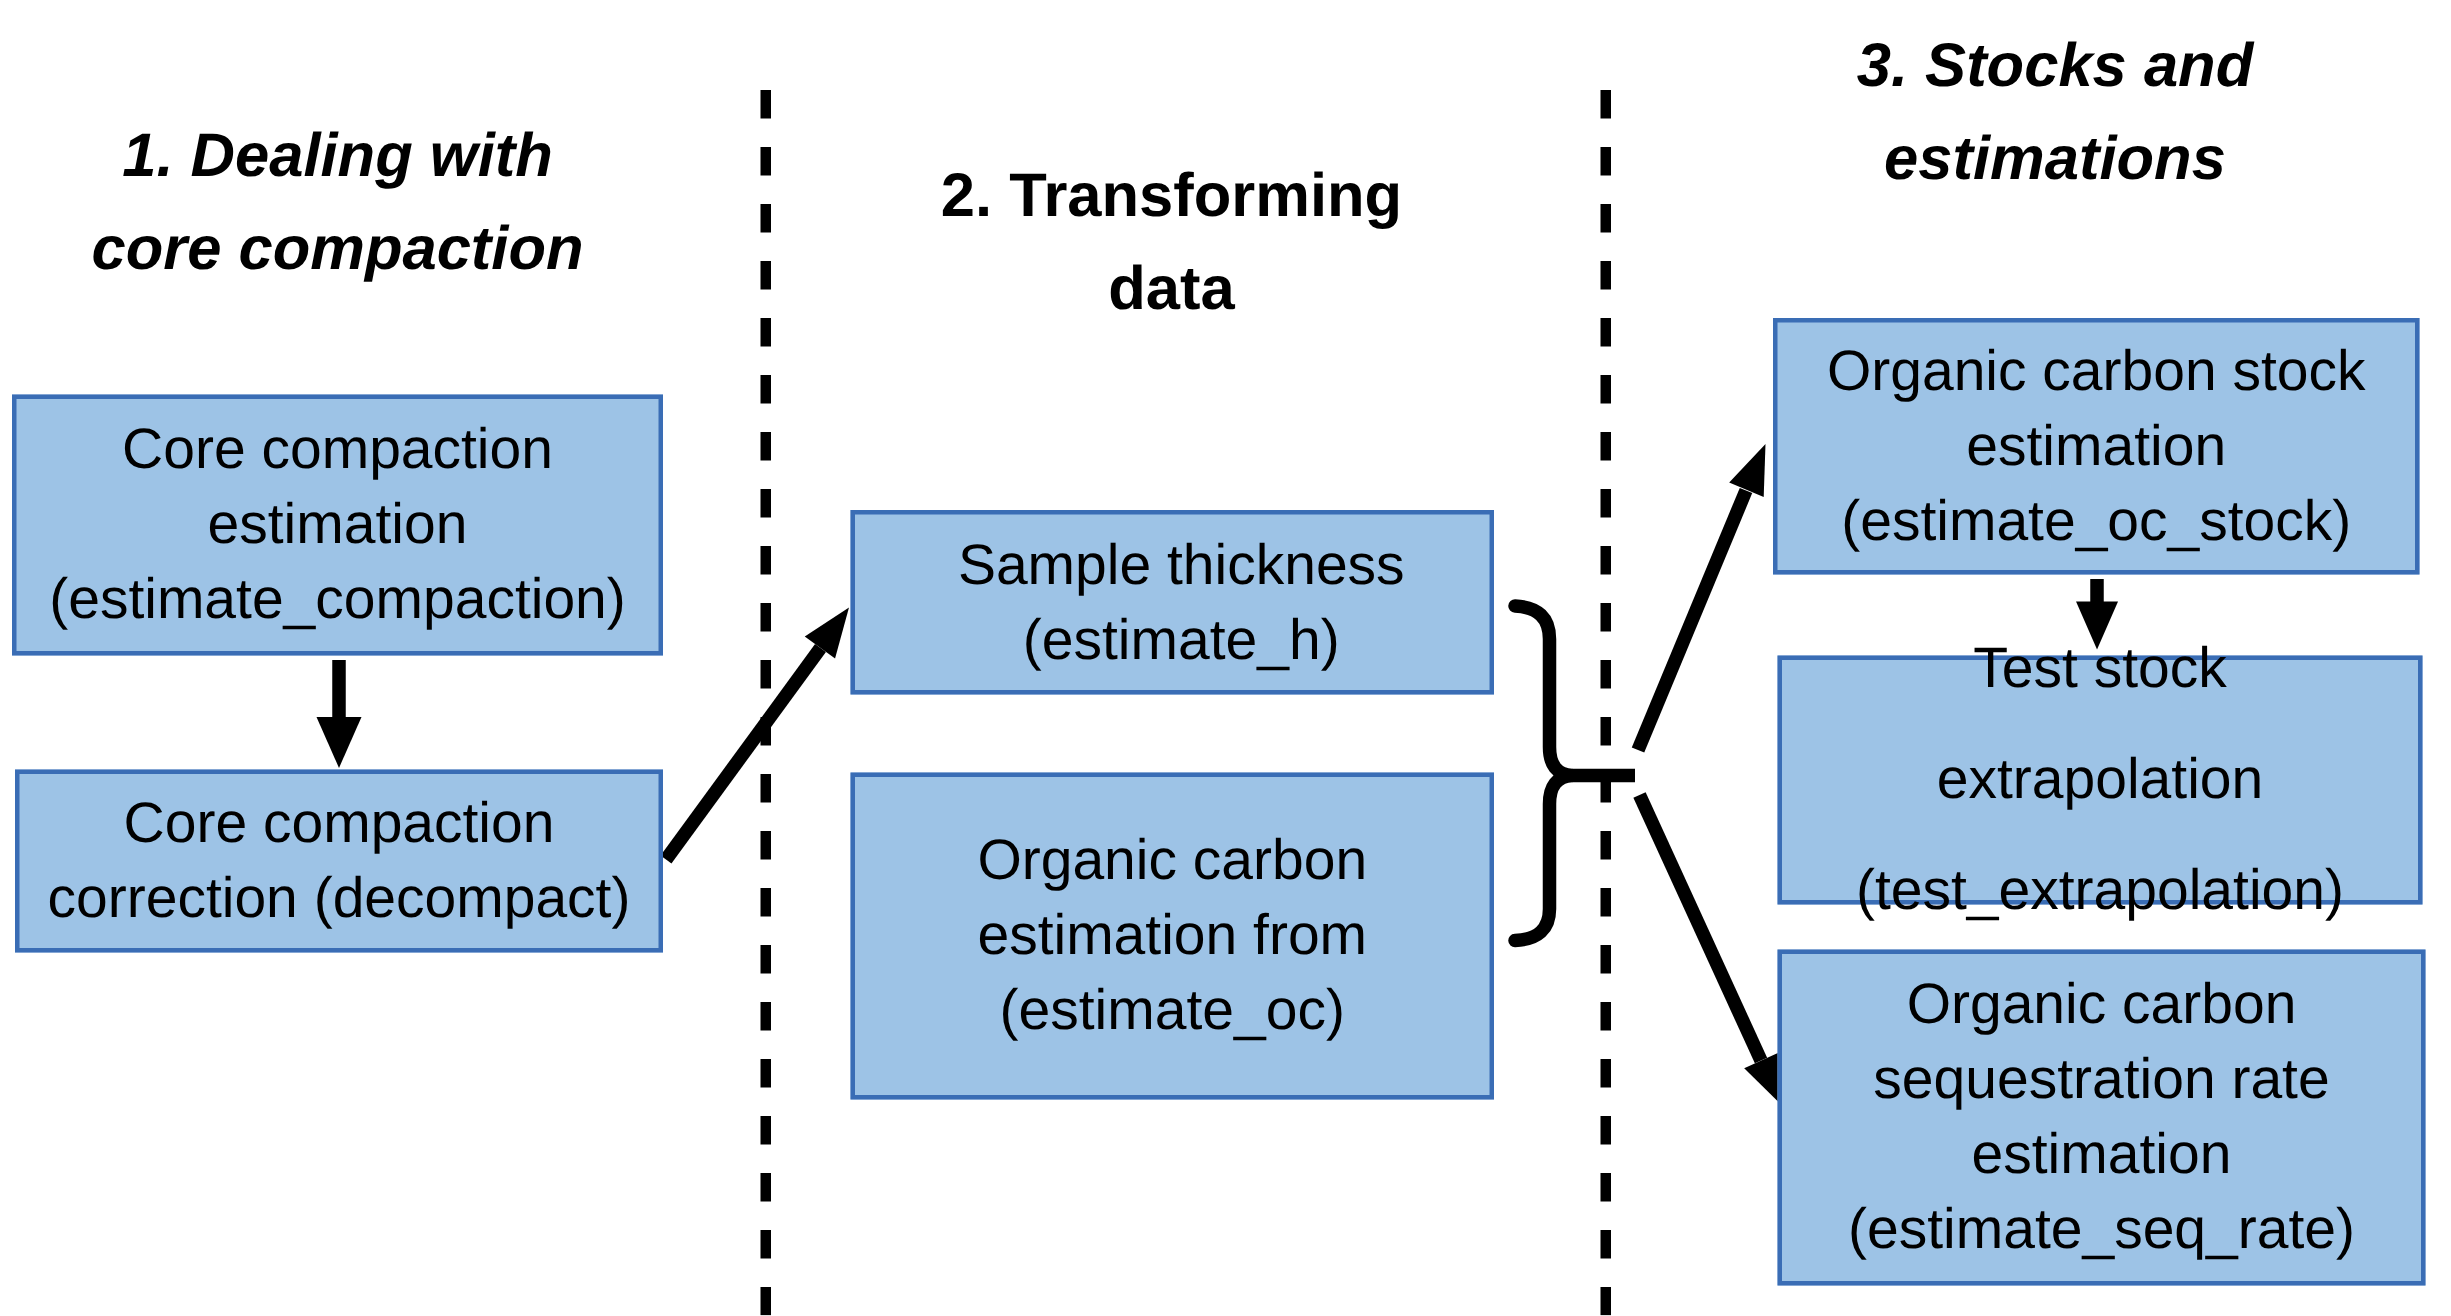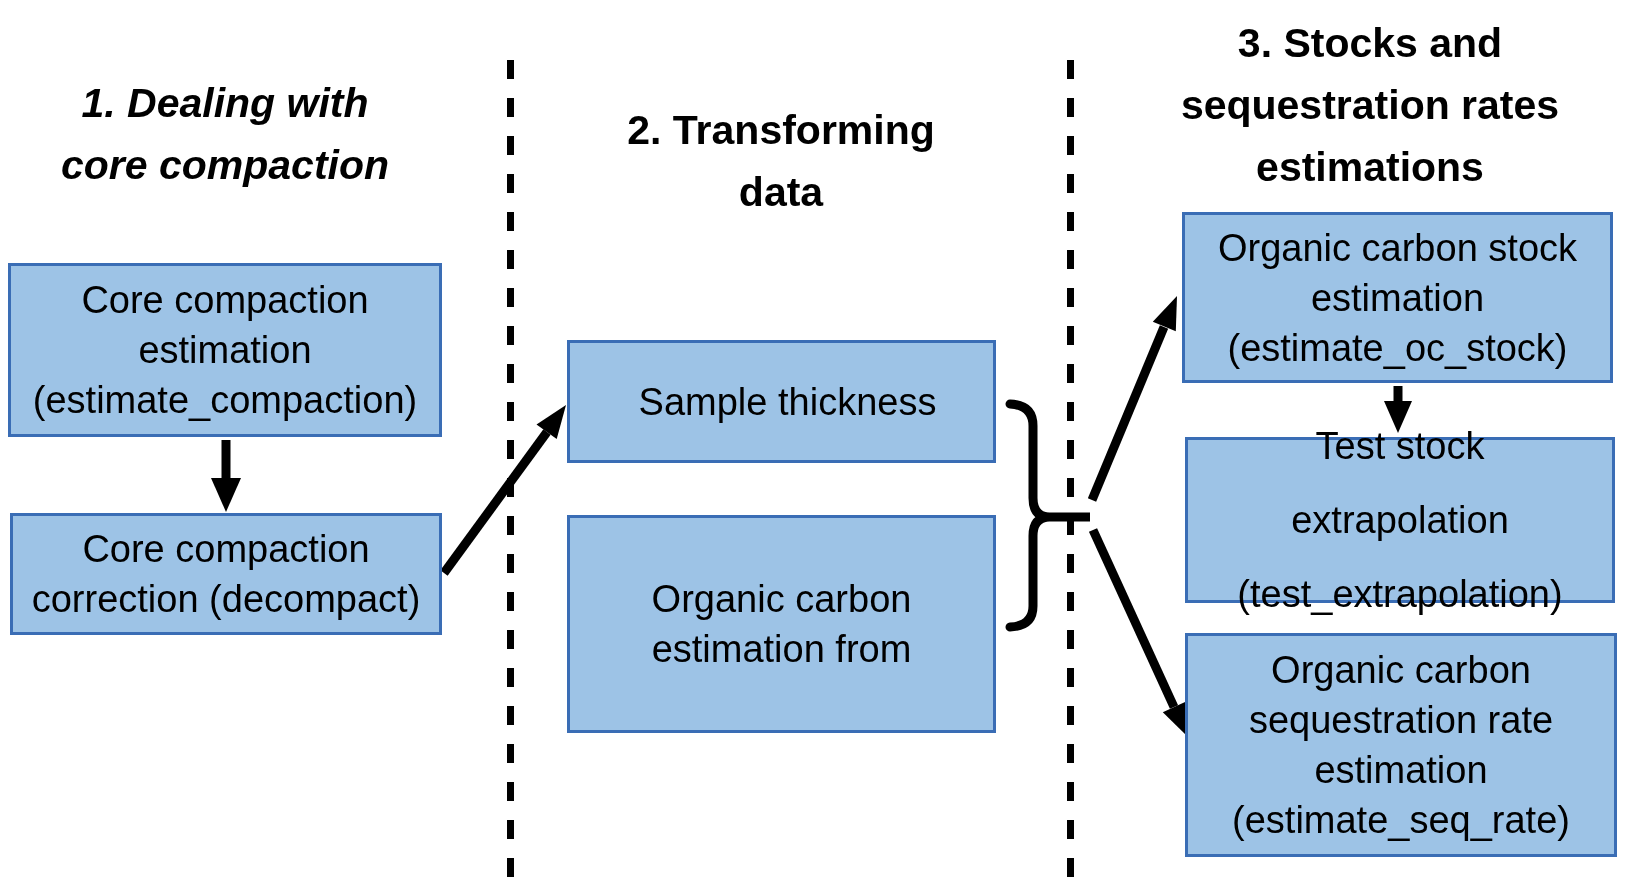--- a/index.html
+++ b/index.html
@@ -35,21 +35,21 @@
     width: 450px;
     text-align: center;
     font-weight: bold;
     font-size: 41px;
     line-height: 62px;
   }
   .section-title span { display: block; white-space: nowrap; }
 
   #title-1 { left: 0px;    top: 72px; font-style: italic; }
   #title-2 { left: 556px;  top: 99px; }
-  #title-3 { left: 1145px; top: 12px; }
+  #title-3 { left: 1145px; top: 12px; font-style: italic; }
 
   #box-compaction-estimation { left: 8px;    top: 263px; width: 434px; height: 174px; }
   #box-compaction-correction { left: 10px;   top: 513px; width: 432px; height: 122px; }
   #box-sample-thickness      { left: 567px;  top: 340px; width: 429px; height: 123px; padding-left: 12px; }
   #box-oc-estimation         { left: 567px;  top: 515px; width: 429px; height: 218px; }
   #box-oc-stock              { left: 1182px; top: 212px; width: 431px; height: 171px; }
   #box-test-extrapolation    { left: 1185px; top: 437px; width: 430px; height: 166px; gap: 24px; }
   #box-seq-rate              { left: 1185px; top: 633px; width: 432px; height: 224px; }
 </style>
 </head>
@@ -94,42 +94,43 @@
   <div class="section-title" id="title-1">
     <span>1. Dealing with</span>
     <span>core compaction</span>
   </div>
   <div class="section-title" id="title-2">
     <span>2. Transforming</span>
     <span>data</span>
   </div>
   <div class="section-title" id="title-3">
     <span>3. Stocks and</span>
-    <span>sequestration rates</span>
     <span>estimations</span>
   </div>
 
   <div class="flow-box" id="box-compaction-estimation">
     <span>Core compaction</span>
     <span>estimation</span>
     <span>(estimate_compaction)</span>
   </div>
 
   <div class="flow-box" id="box-compaction-correction">
     <span>Core compaction</span>
     <span>correction (decompact)</span>
   </div>
 
   <div class="flow-box" id="box-sample-thickness">
     <span>Sample thickness</span>
+    <span>(estimate_h)</span>
   </div>
 
   <div class="flow-box" id="box-oc-estimation">
     <span>Organic carbon</span>
     <span>estimation from</span>
+    <span>(estimate_oc)</span>
   </div>
 
   <div class="flow-box" id="box-oc-stock">
     <span>Organic carbon stock</span>
     <span>estimation</span>
     <span>(estimate_oc_stock)</span>
   </div>
 
   <div class="flow-box" id="box-test-extrapolation">
     <span>Test stock</span>

